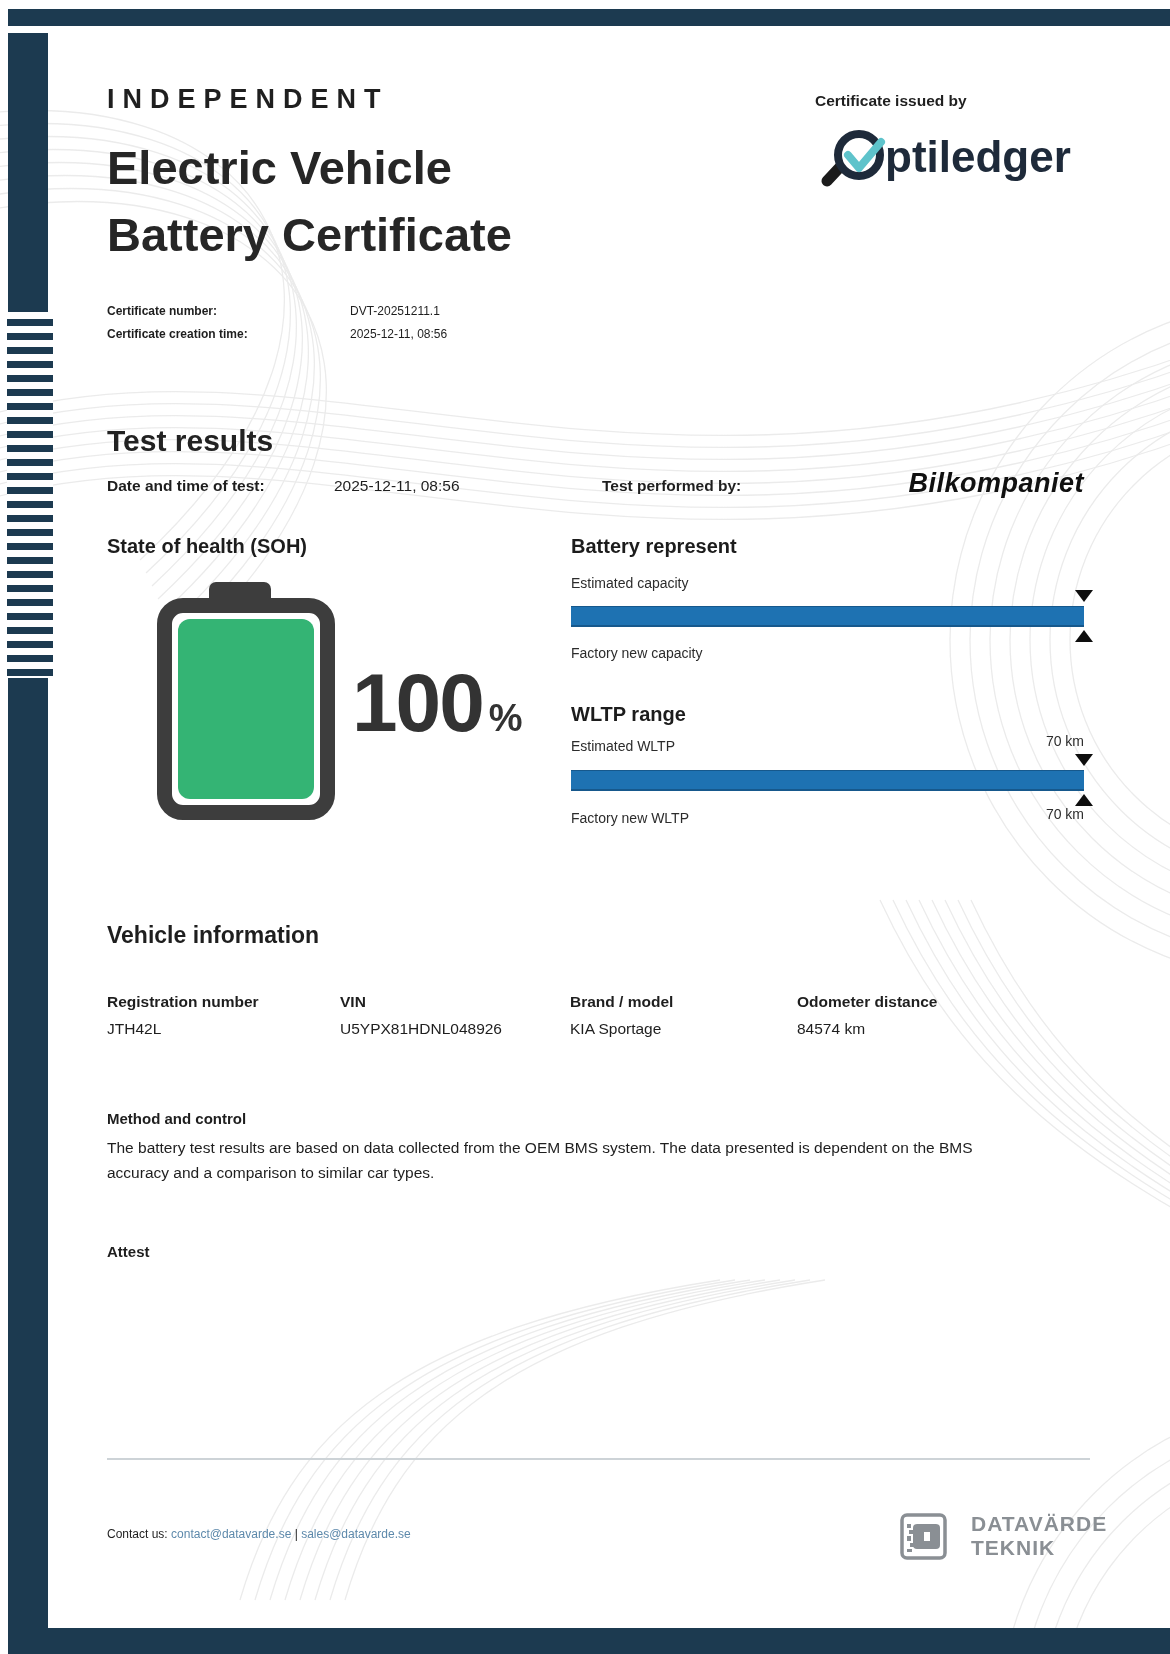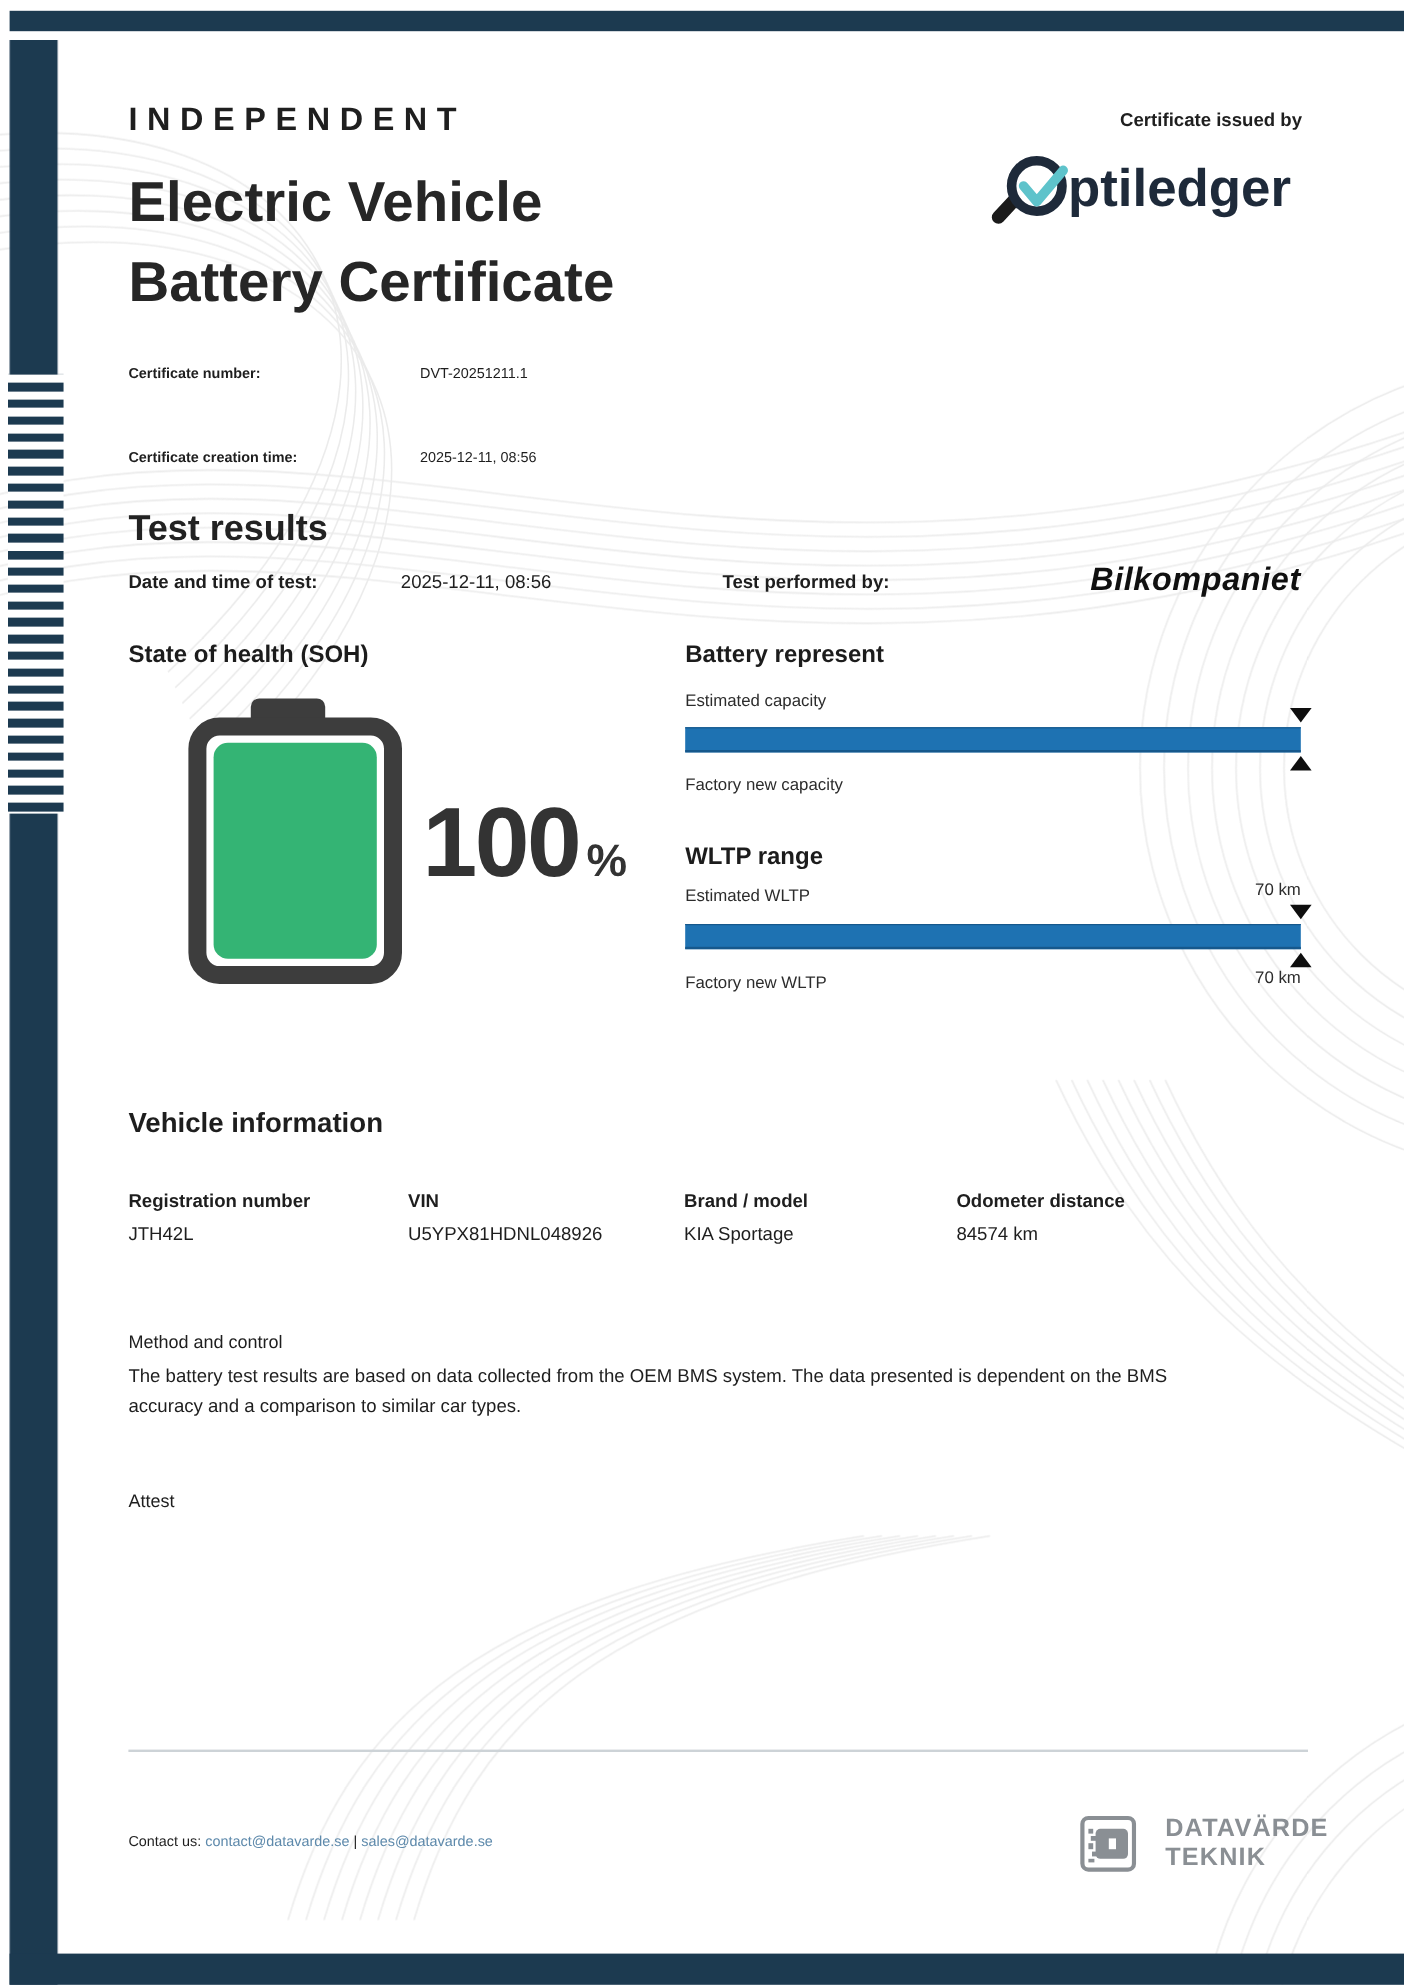--- a/index.html
+++ b/index.html
@@ -17,27 +17,27 @@
   .barcode{
     position:absolute;left:7px;width:46px;top:312px;height:366px;z-index:3;
     background:repeating-linear-gradient(180deg,#ffffff 0 7px,#1c3a50 7px 14px);
   }
   .content{position:absolute;inset:0;z-index:4;}
   .abs{position:absolute;}
 
   .kicker{left:107px;top:84px;font-size:27px;font-weight:700;letter-spacing:8px;color:#1f1f1f;}
   .title{left:107px;top:134px;font-size:47px;font-weight:700;line-height:67px;color:#262626;}
 
-  .issued-wrap{left:815px;top:92px;width:270px;text-align:right;}
+  .issued-wrap{left:815px;top:92px;width:270px;text-align:left;}
   .issued-label{font-size:15.5px;font-weight:700;color:#1f1f1f;}
   .issuer-logo{margin-top:14px;display:inline-block;}
 
   .cert-row{left:107px;font-size:12px;line-height:23px;}
   .cert-row .lbl{display:inline-block;width:243px;font-weight:700;}
-  .cr1{top:300px;} .cr2{top:323px;margin-top:47px;}
+  .cr1{top:300px;} .cr2{top:323px;}
 
   .h-test{left:107px;top:424px;font-size:30px;font-weight:700;color:#222;}
   .meta-lbl{font-size:15.5px;font-weight:700;}
   .meta-val{font-size:15.5px;}
   .m1{left:107px;top:477px;} .m2{left:334px;top:477px;} .m3{left:602px;top:477px;}
   .bilk{left:830px;top:468px;width:254px;text-align:right;font-size:27px;font-weight:800;font-style:italic;letter-spacing:.5px;color:#101010;}
 
   .sec-h{font-size:20px;font-weight:700;color:#1c1c1c;}
   .soh-h{left:107px;top:535px;}
   .cap-h{left:571px;top:535px;}
@@ -68,21 +68,21 @@
   .km{width:134px;text-align:right;left:950px;}
   .km1{top:733px;} .km2{top:806px;}
 
   .h-veh{left:107px;top:922px;font-size:23px;font-weight:700;}
   .veh-table{left:107px;top:993px;display:flex;}
   .veh-col{display:flex;flex-direction:column;}
   .vc1{width:233px;} .vc2{width:230px;} .vc3{width:227px;} .vc4{width:270px;}
   .veh-hdr{font-size:15.5px;font-weight:700;}
   .veh-val{font-size:15.5px;margin-top:9px;}
 
-  .para-h{font-size:15px;font-weight:400;}
+  .para-h{font-size:15px;font-weight:700;}
   .para{font-size:15.5px;line-height:25px;width:920px;}
   .method-h{left:107px;top:1110px;}
   .method-p{left:107px;top:1135px;}
   .attest-h{left:107px;top:1243px;}
   .attest-p{left:107px;top:1266px;}
 
   .divider{left:107px;top:1458px;width:983px;height:2px;background:#cdd3d7;}
 
   .footer-contact{left:107px;top:1527px;font-size:12px;}
   .footer-contact a{color:#5d89ab;text-decoration:none;}

